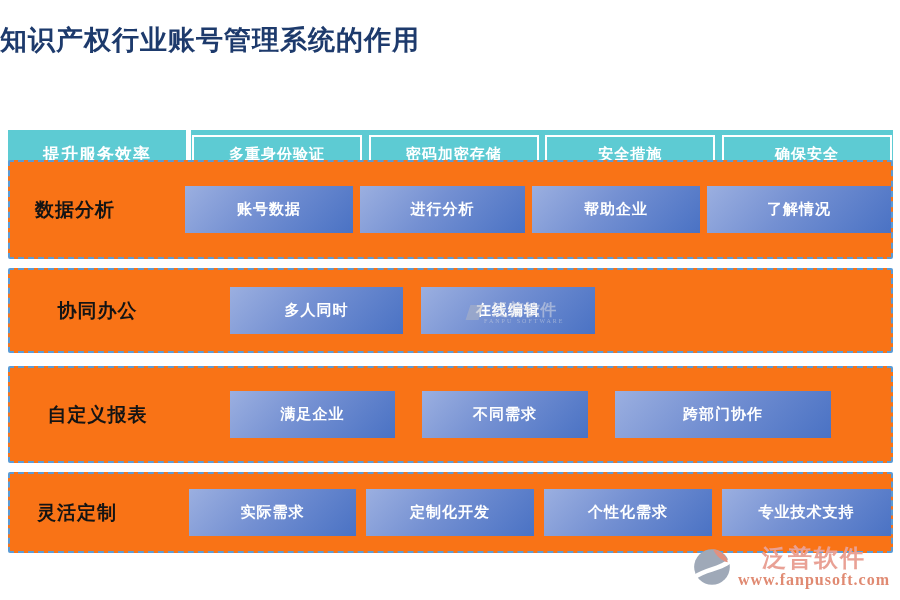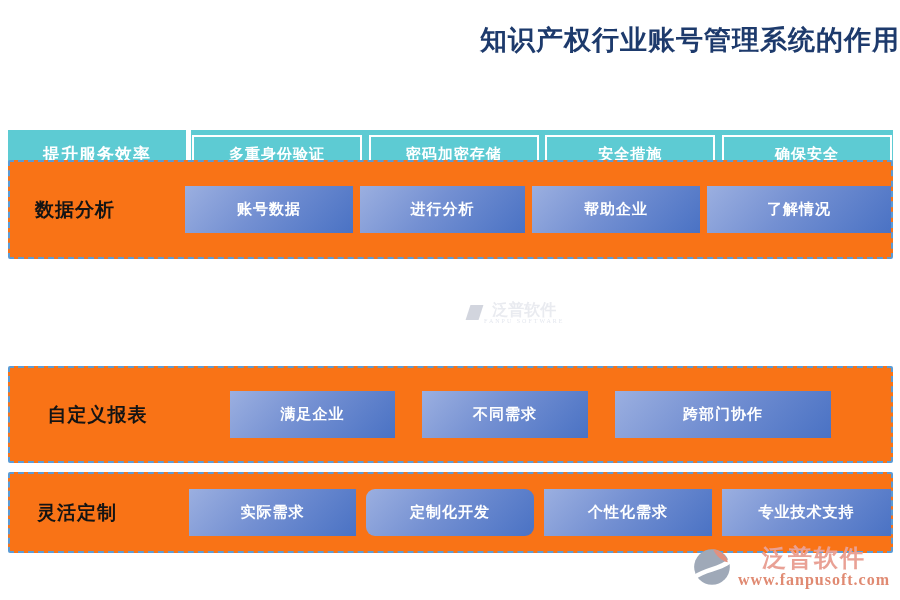--- a/index.html
+++ b/index.html
@@ -1,20 +1,20 @@
 <!DOCTYPE html>
 <html><head>
 <meta charset="utf-8">
 <style>
   html,body{margin:0;padding:0;background:#fff;}
   .canvas{position:relative;width:900px;height:600px;background:#ffffff;overflow:hidden;
           font-family:"Liberation Serif","DejaVu Serif",serif;}
 
   
-  .title{position:absolute;top:22px;left:0;width:100%;margin:0;text-align:right;
+  .title{position:absolute;top:22px;left:0;width:100%;margin:0;text-align:left;
          font-size:27px;font-weight:bold;color:#1d3a6c;letter-spacing:1px;}
 
   
   .row1{position:absolute;top:90px;left:8px;width:885px;height:48px;display:flex;margin-top:40px;}
   .row1-label{width:178px;background:#5dcbd3;color:#ffffff;font-size:17px;font-weight:bold;
               display:flex;align-items:center;justify-content:center;letter-spacing:1px;}
   .row1-items{flex:1;margin-left:5px;background:#5dcbd3;display:flex;align-items:center;
               justify-content:space-between;padding:0 1px;}
   .row1-box{width:170px;height:38px;border:2px solid #ffffff;box-sizing:border-box;
             color:#ffffff;font-size:15px;font-weight:bold;display:flex;align-items:center;
@@ -31,21 +31,21 @@
               letter-spacing:1px;}
   .drow-buttons{display:flex;align-items:center;}
   .btn{height:47px;display:flex;align-items:center;justify-content:center;color:#ffffff;
        font-size:15px;font-weight:bold;letter-spacing:1px;cursor:pointer;
        background:linear-gradient(132deg,#9bafe0 0%,#7490d2 45%,#4a72c4 100%);}
   .r2{gap:7px;}  .r2 .btn:nth-child(1){width:168px;} .r2 .btn:nth-child(2){width:165px;}
                  .r2 .btn:nth-child(3){width:168px;} .r2 .btn:nth-child(4){width:184px;}
   .r3{gap:18px;} .r3 .btn:nth-child(1){width:173px;} .r3 .btn:nth-child(2){width:174px;}
   .r4{gap:27px;} .r4 .btn:nth-child(1){width:165px;} .r4 .btn:nth-child(2){width:166px;}
                  .r4 .btn:nth-child(3){width:216px;}
-  .r5{gap:10px;} .r5 .btn:nth-child(1){width:167px;} .r5 .btn:nth-child(2){width:168px;border-radius:9px;}
+  .r5{gap:10px;} .r5 .btn:nth-child(1){width:167px;} .r5 .btn:nth-child(2){width:168px;}
                  .r5 .btn:nth-child(3){width:168px;} .r5 .btn:nth-child(4){width:169px;}
 
   
   .wm{position:absolute;left:468px;top:301px;display:flex;align-items:flex-start;gap:3px;
       opacity:.55;pointer-events:none;}
   .wm-glyph{width:13px;height:15px;background:#aeb4c4;transform:skewX(-18deg);margin-top:4px;}
   .wm-col{display:flex;flex-direction:column;align-items:center;}
   .wm-text{font-size:16px;font-weight:bold;color:#d8dbe4;line-height:17px;}
   .wm-sub{font-size:6px;letter-spacing:2px;color:#ccd2e0;}
 
@@ -75,20 +75,27 @@
   <div class="drow drow-2">
     <div class="drow-label">数据分析</div>
     <div class="drow-buttons r2">
       <div class="btn">账号数据</div>
       <div class="btn">进行分析</div>
       <div class="btn">帮助企业</div>
       <div class="btn">了解情况</div>
     </div>
   </div>
 
+  <div class="drow drow-3">
+    <div class="drow-label">协同办公</div>
+    <div class="drow-buttons r3">
+      <div class="btn">多人同时</div>
+      <div class="btn">在线编辑</div>
+    </div>
+  </div>
 
   <div class="drow drow-4">
     <div class="drow-label">自定义报表</div>
     <div class="drow-buttons r4">
       <div class="btn">满足企业</div>
       <div class="btn">不同需求</div>
       <div class="btn">跨部门协作</div>
     </div>
   </div>
 

